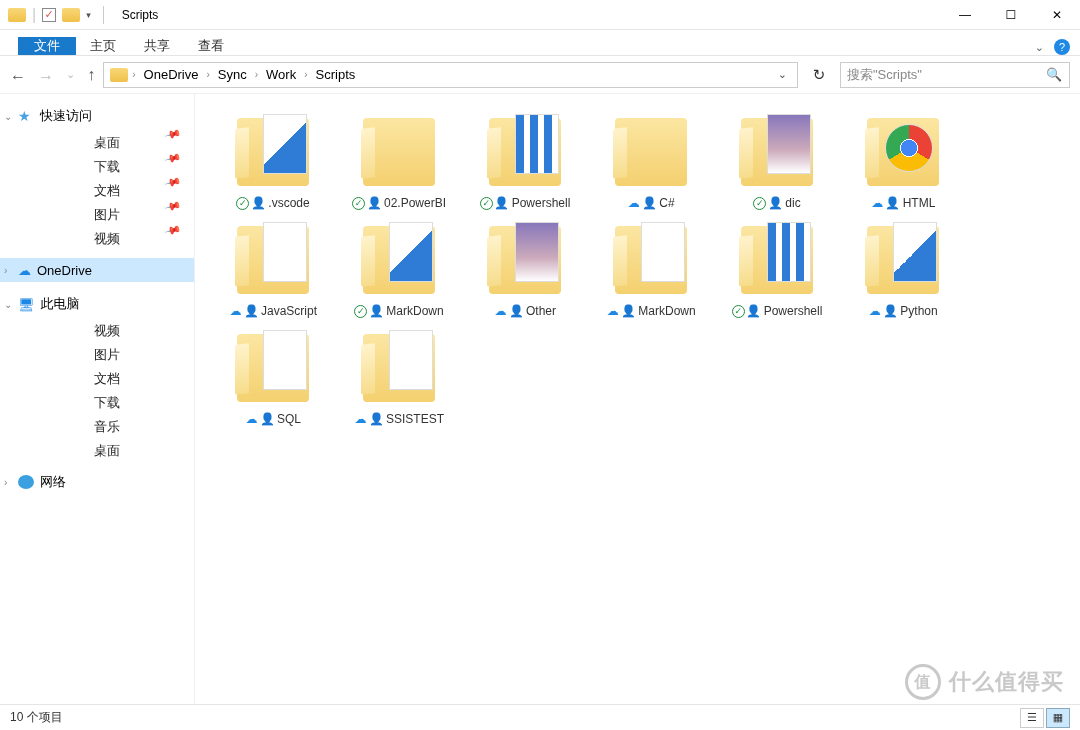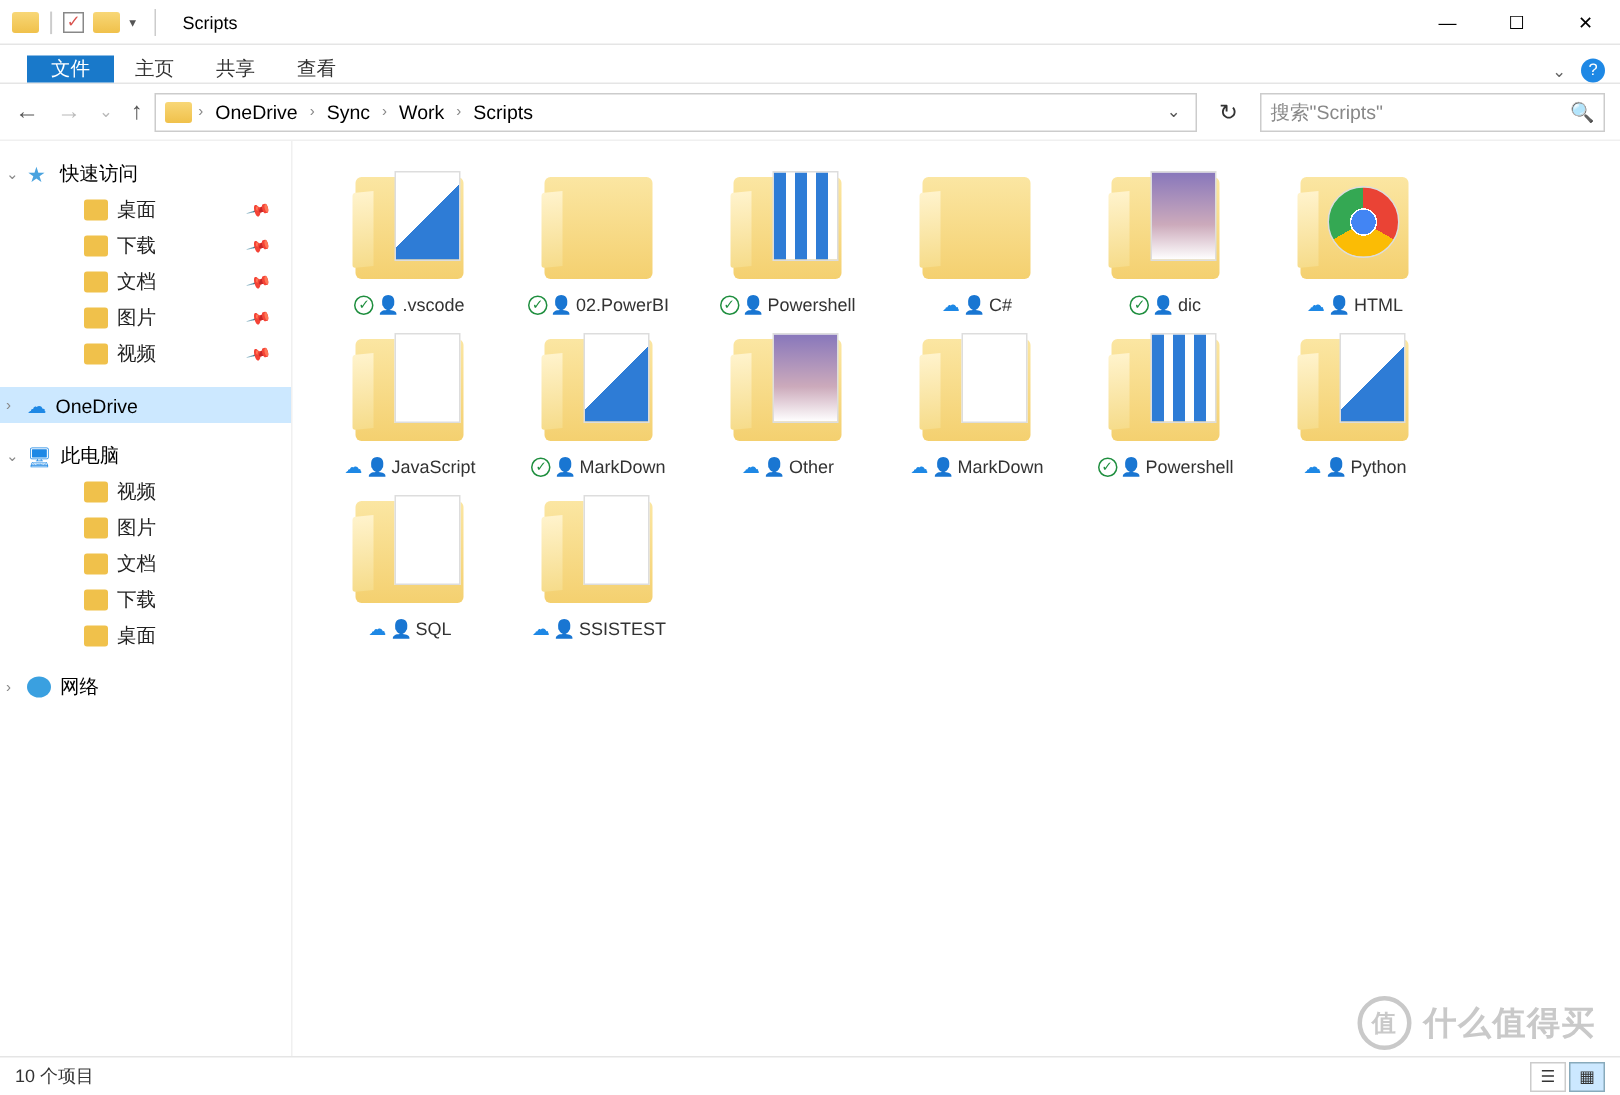--- a/index.html
+++ b/index.html
@@ -31,21 +31,21 @@
 .addr .sep { color: #888; font-size: 10px; }
 .addr .collapse { margin-left: auto; color: #555; font-size: 11px; padding: 0 4px; }
 .refresh { width: 26px; height: 26px; display: flex; align-items: center; justify-content: center; color: #333; font-size: 15px; }
 .search { width: 230px; height: 26px; border: 1px solid #ccc; display: flex; align-items: center; padding: 0 6px; color: #888; font-size: 13px; }
 .search .si { margin-left: auto; font-size: 13px; }
 
 
 .body { display: flex; height: 610px; }
 .sidebar { width: 195px; border-right: 1px solid #f0f0f0; padding-top: 10px; font-size: 13px; overflow: hidden; }
 .sb-item { height: 24px; display: flex; align-items: center; padding-left: 18px; gap: 6px; position: relative; }
-.sb-item.sub { padding-left: 56px; color: #222; }
+.sb-item.sub { padding-left: 20px; color: #222; flex-direction: column; }
 .sb-item .pin { position: absolute; right: 14px; color: #777; font-size: 11px; transform: rotate(30deg); }
 .sb-item.selected { background: #cce8ff; }
 .sb-item .chev { position: absolute; left: 4px; color: #888; font-size: 10px; }
 .sb-spacer { height: 10px; }
 .sb-icon { width: 16px; height: 14px; display: inline-block; background: #f0c14b; border-radius: 2px; }
 .sb-icon.disk { background: #bbb; }
 .sb-icon.net { background: #3aa0e0; border-radius: 50%; }
 .sb-icon.star { background: none; color: #4aa3df; font-size: 14px; line-height: 14px; }
 
 .content { flex: 1; padding: 18px 10px 8px 18px; overflow: auto; }
@@ -190,20 +190,24 @@
         <div class="sb-item sub">
           <span class="sb-icon"></span>
           <span>文档</span>
         </div>
         <div class="sb-item sub">
           <span class="sb-icon"></span>
           <span>下载</span>
         </div>
         <div class="sb-item sub">
           <span class="sb-icon"></span>
+          <span>音乐</span>
+        </div>
+        <div class="sb-item sub">
+          <span class="sb-icon"></span>
           <span>桌面</span>
         </div>
       </div>
     <div class="sb-spacer"></div>
     <div class="sb-item">
       <span class="chev">›</span>
       <span class="sb-icon net"></span>
       <span>网络</span>
     </div>
   </div>

